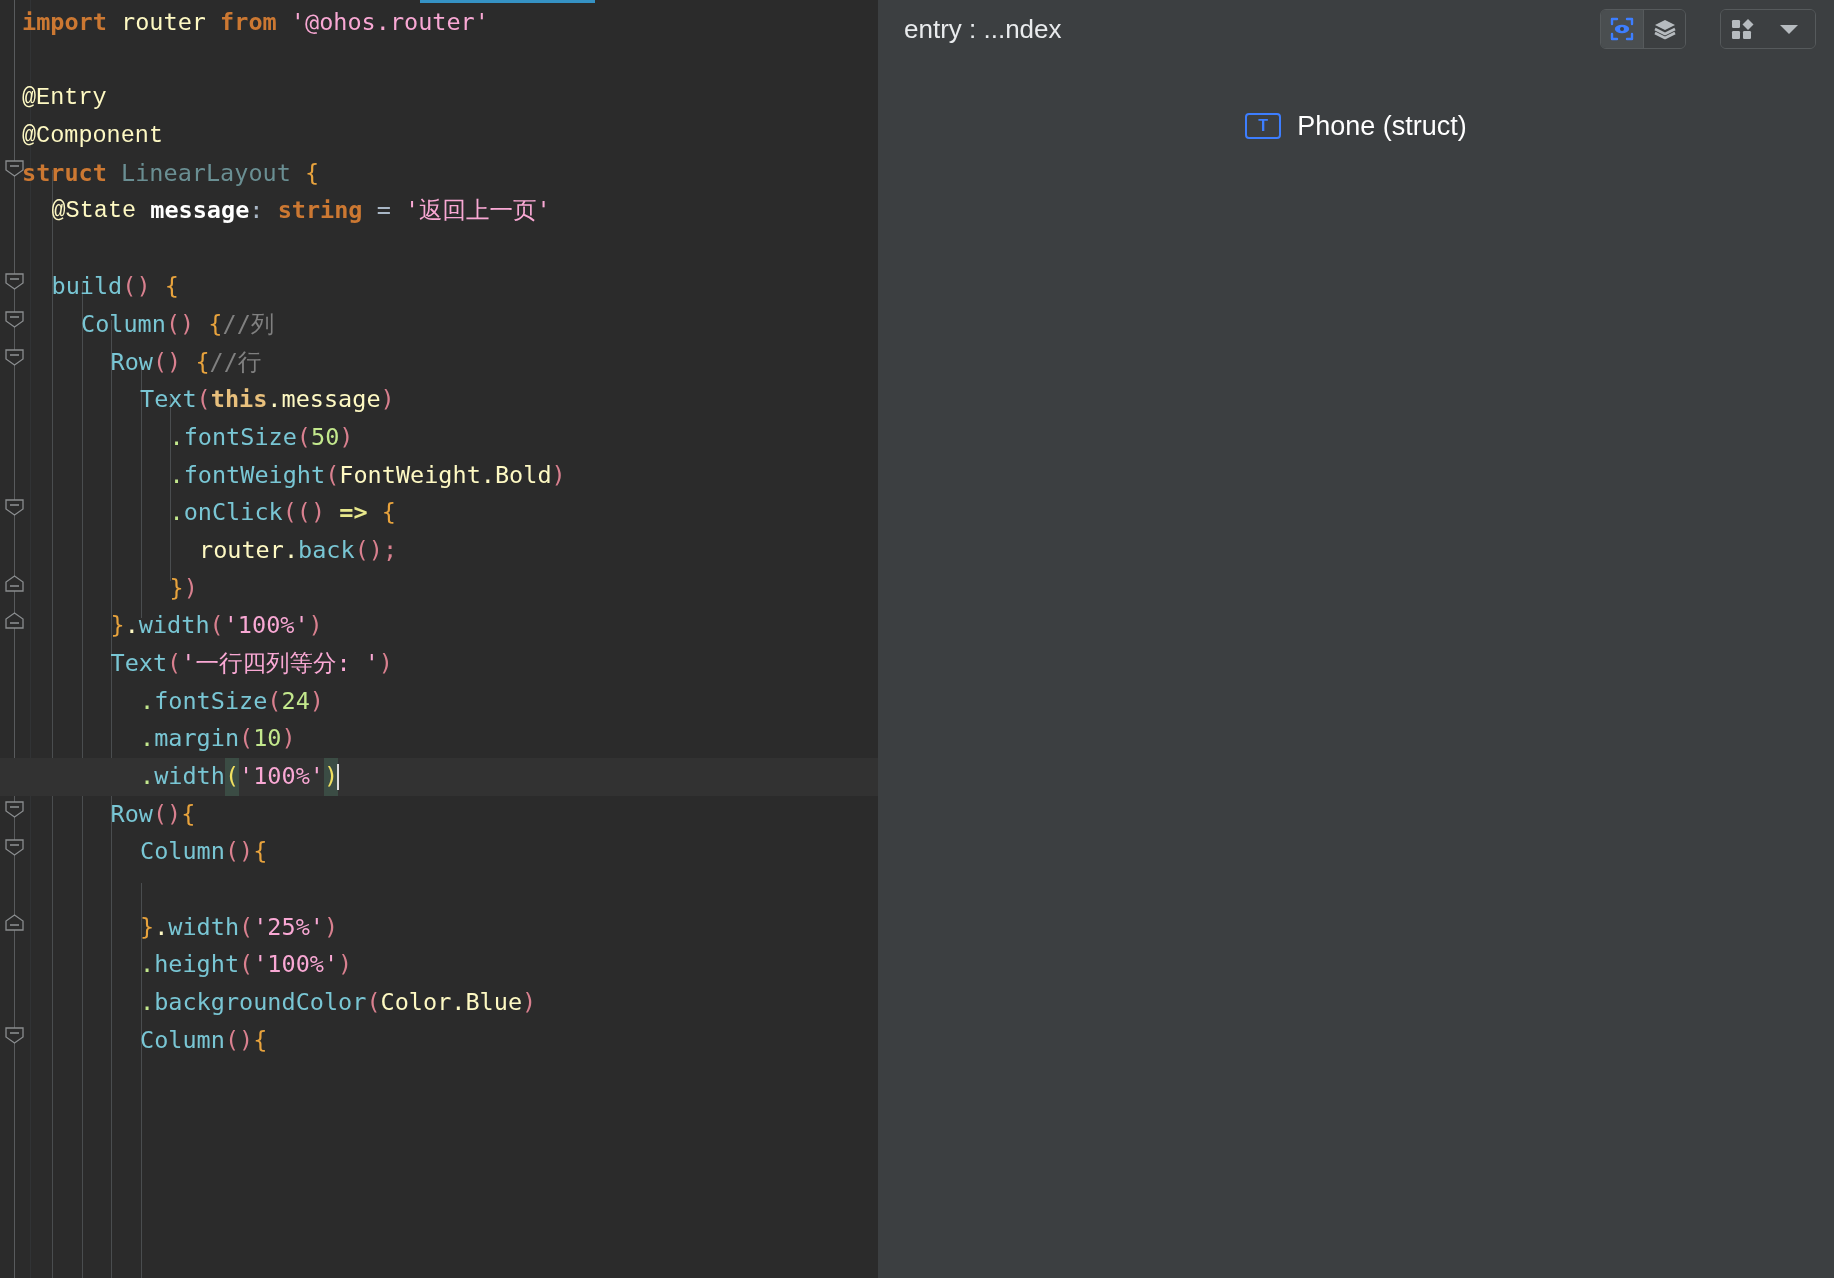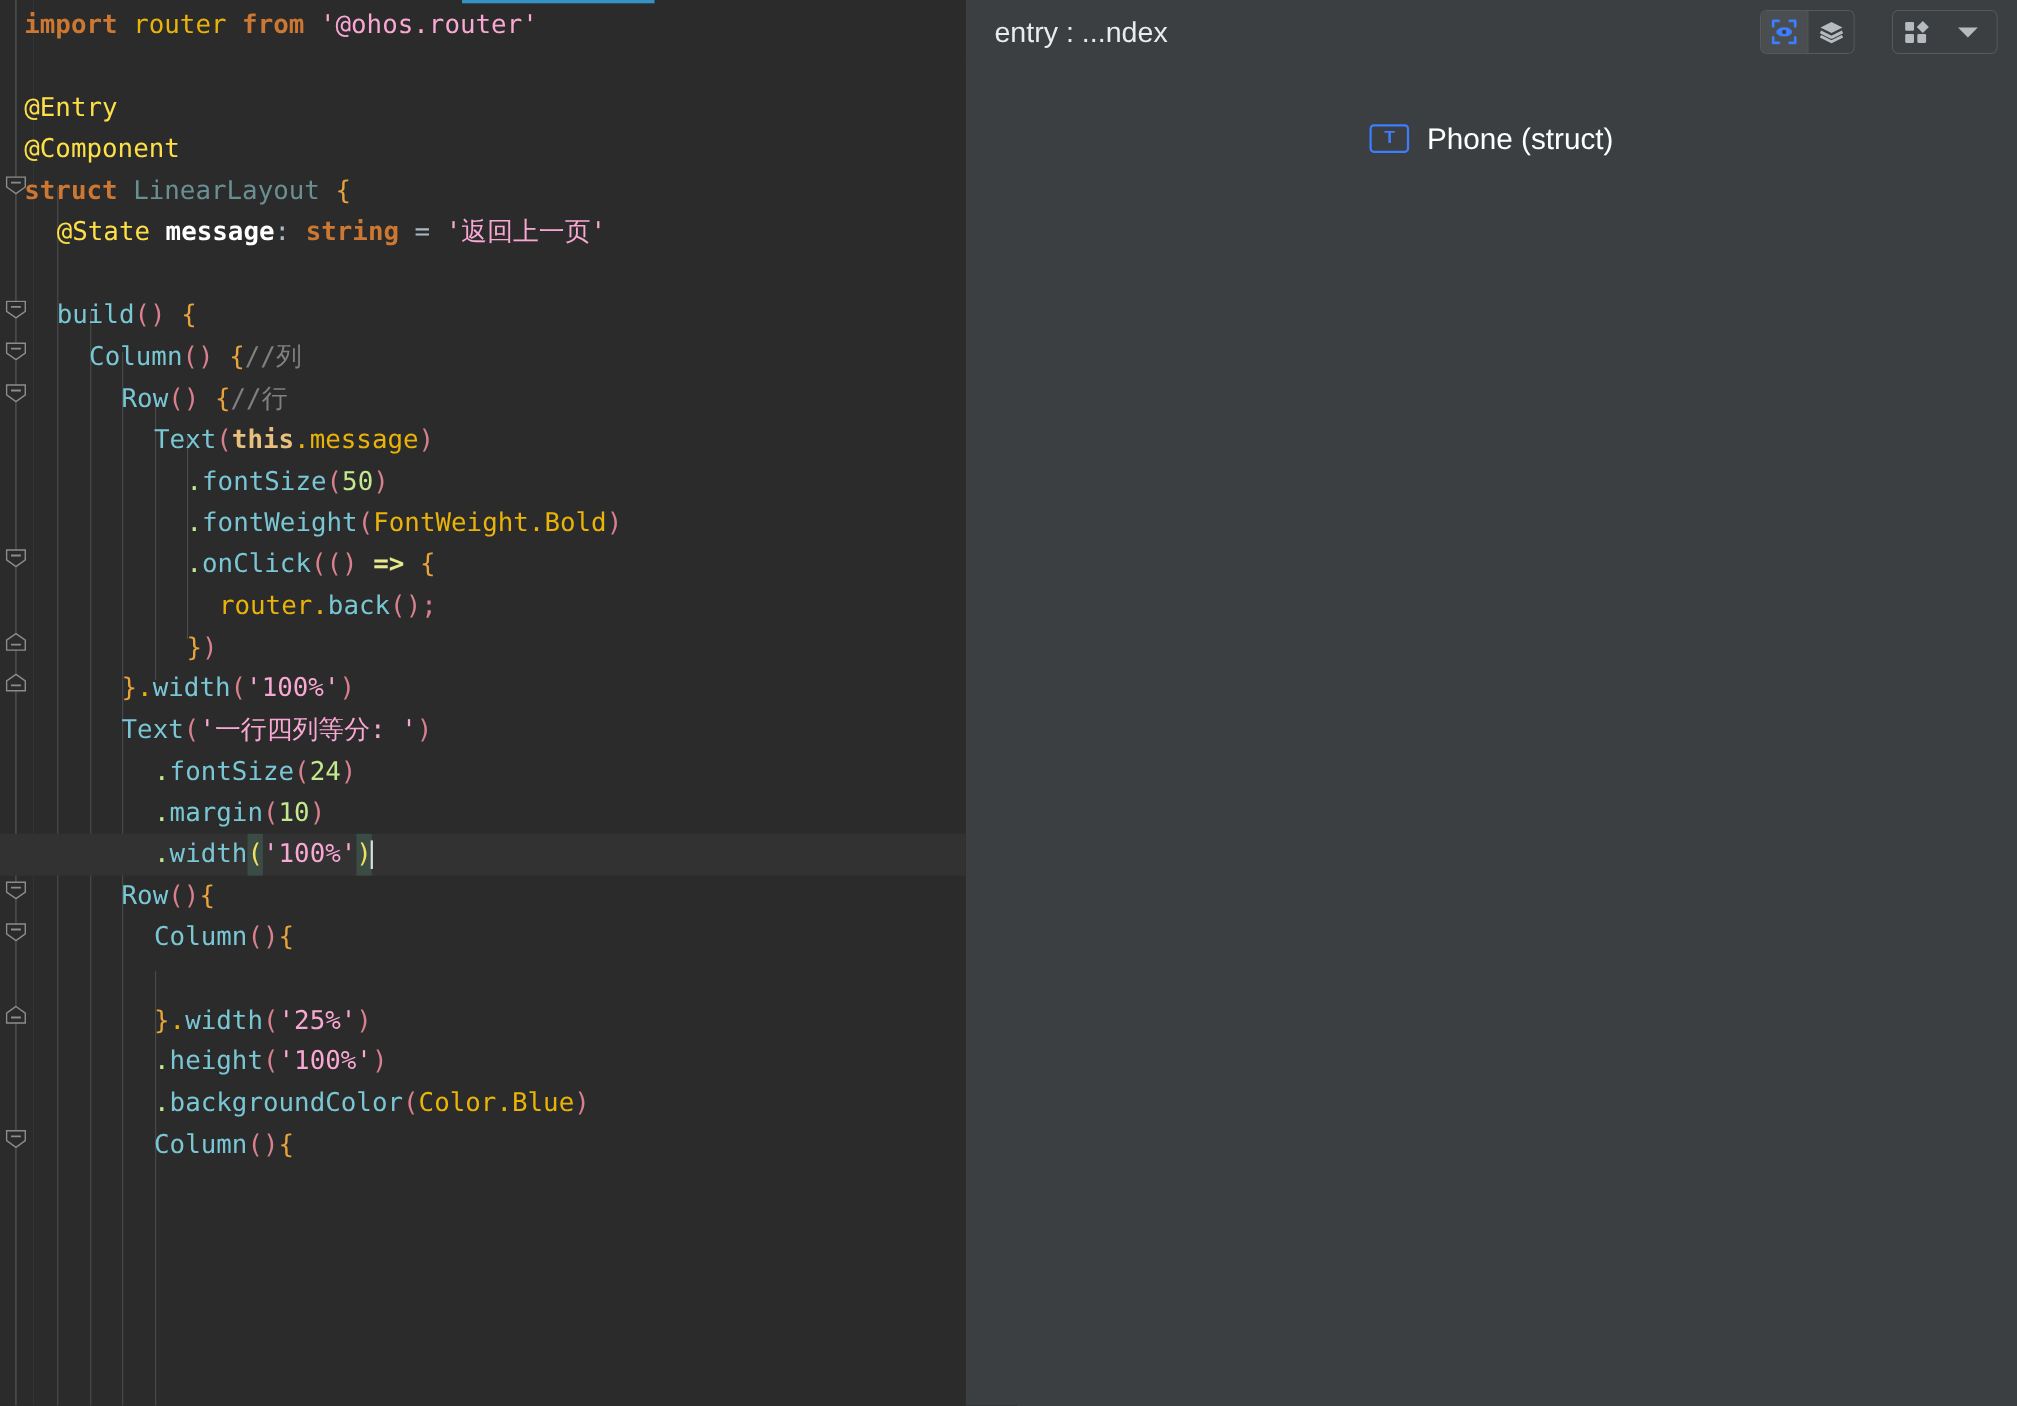--- a/index.html
+++ b/index.html
@@ -58,23 +58,23 @@
   .cur-line { background: #323232; }
 
   
   .indent-guide {
     position: absolute; width: 1px; background: #4a4d4f;
   }
 
   
   .kw      { color: #cc7832; font-weight: bold; }   
   .kw2     { color: #e8e88c; font-weight: bold; }
-  .plain   { color: #eab308; }
+  .plain   { color: #fef9c3; }
   .ident   { color: #a9b7c6; }
-  .anno    { color: #fde047; }
+  .anno    { color: #fef9c3; font-family: Liberation Mono, monospace; }
   .str     { color: #f9a8d4; }
   .fn      { color: #79c6d4; }
   .num     { color: #c3e88d; }
   .brace   { color: #e8a33d; }
   .paren   { color: #d9808f; }
   .cmt     { color: #808080; }
   .type    { color: #6a8f93; }
   .prop    { color: #e8c07d; font-weight: bold; }
   .white-b { color: #ffffff; font-weight: bold; }
   .hl-paren{ color: #f0e060; background: #3b4c44; }

